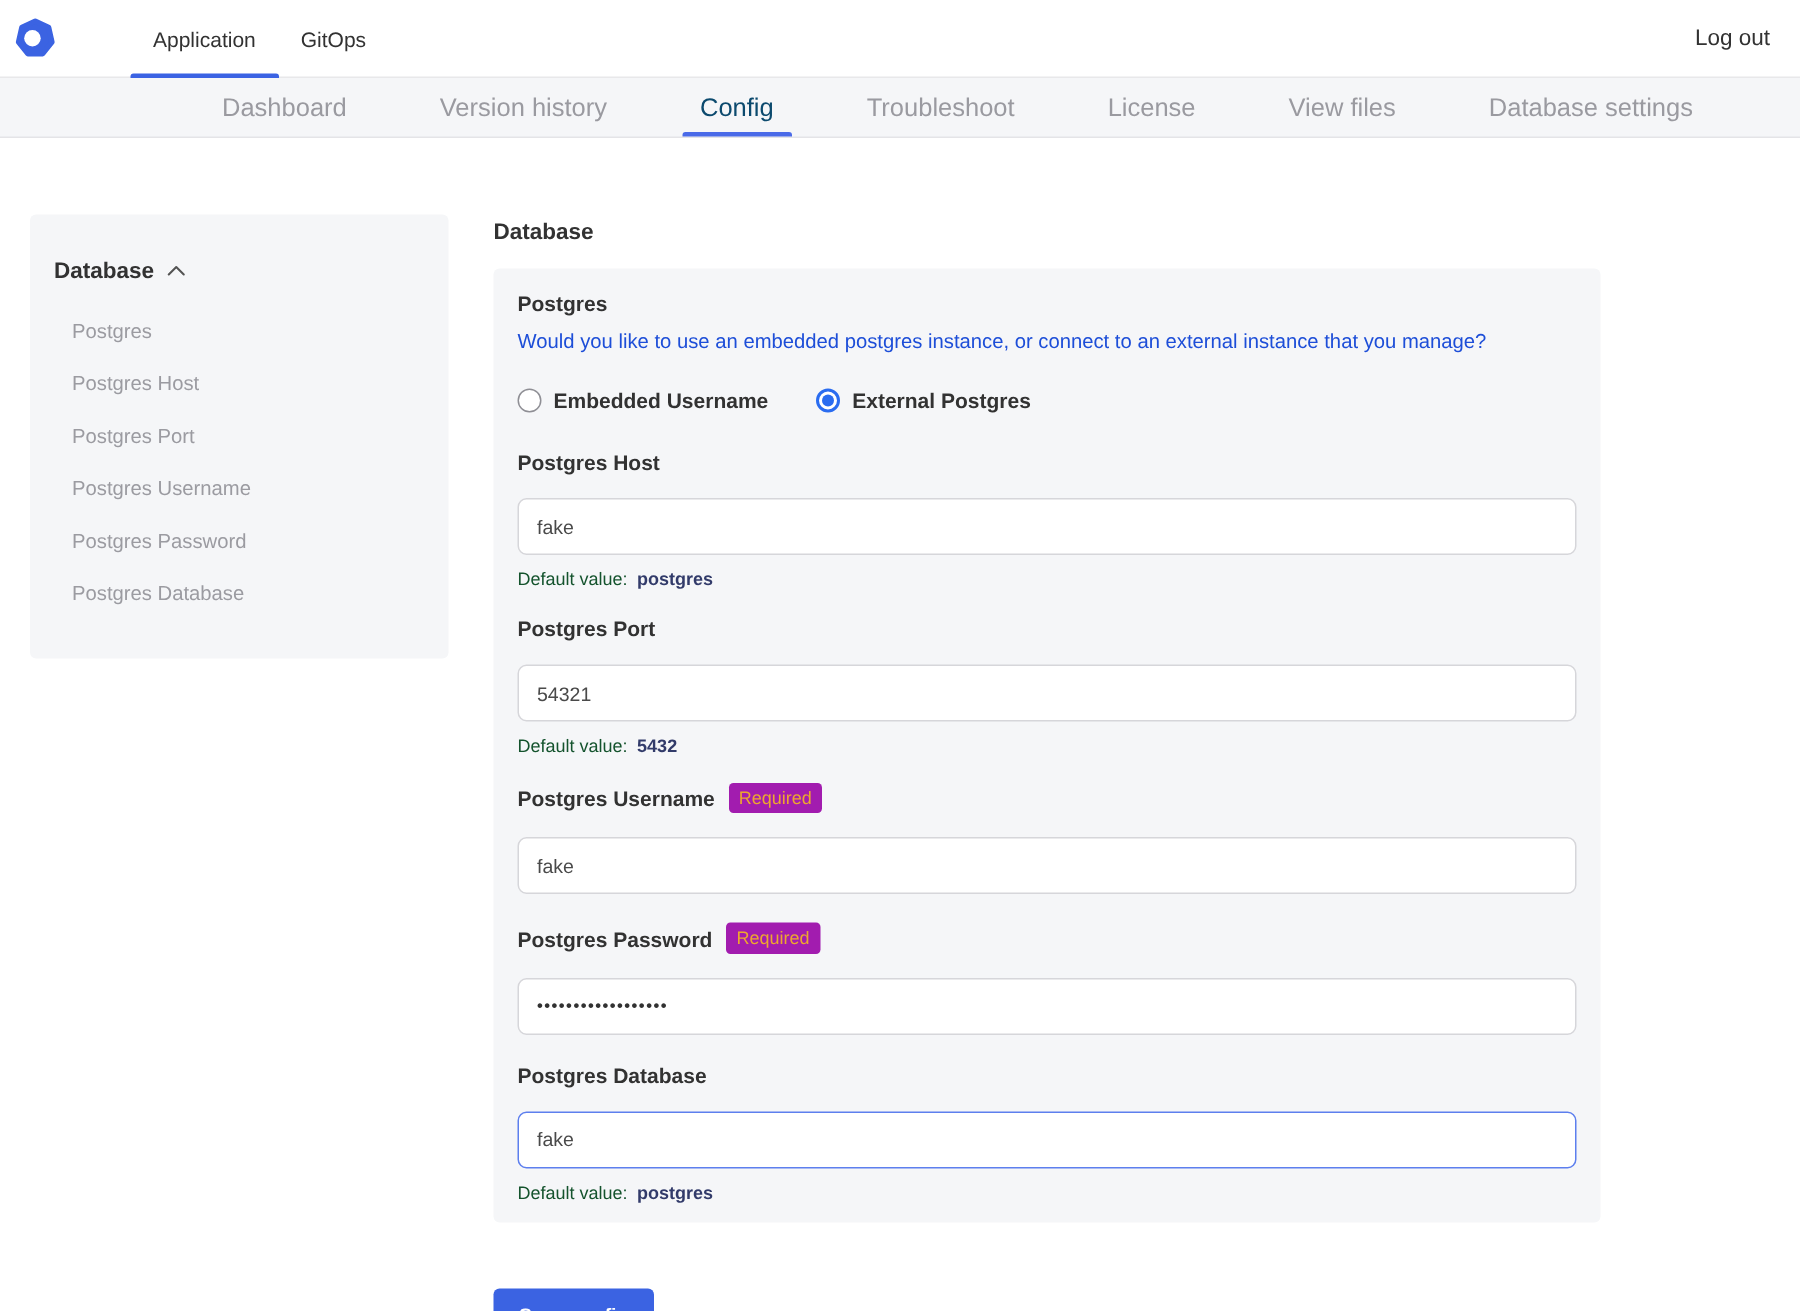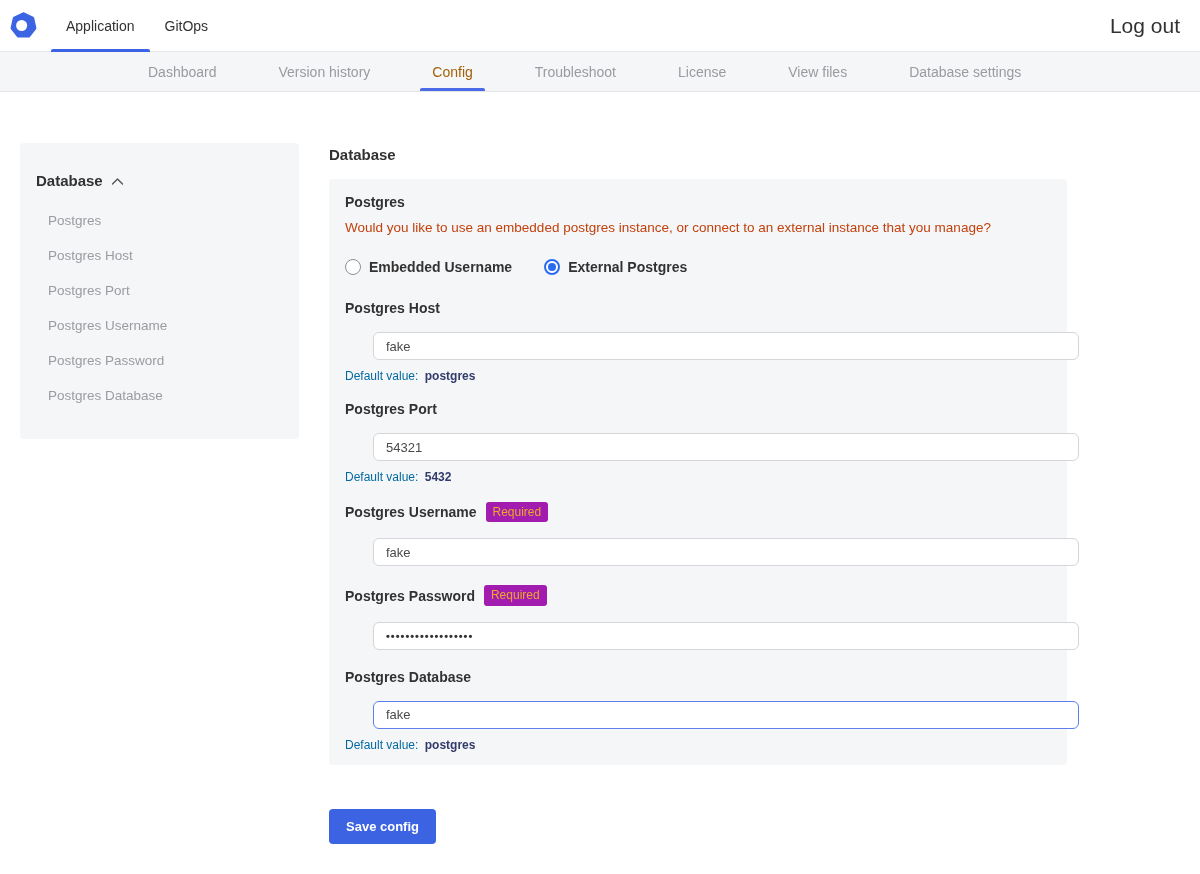--- a/index.html
+++ b/index.html
@@ -6,50 +6,50 @@
   html,body { background:#ffffff; }
   body {
     width:1200px; height:874px;
     font-family:"Liberation Sans","DejaVu Sans",sans-serif;
     color:#323232; overflow:hidden;
   }
 
   
   .topnav {
     height:52px; display:flex; align-items:center;
-    border-bottom:1px solid #e8e8ea; background:#fff; padding:0 20px 0 8px;
+    border-bottom:1px solid #e8e8ea; background:#fff; padding:0 20px 0 8px;gap:36px;
   }
   .logo { width:27px; height:27px; margin:0 14px 0 2px; flex:none; }
   .topnav-tabs { display:flex; height:100%; }
   .topnav-tab {
     display:flex; align-items:center; padding:0 15px; font-size:14px;
     font-weight:500; color:#323232; cursor:pointer; position:relative; height:100%;
   }
   .topnav-tab.active::after {
     content:""; position:absolute; left:0; right:0; bottom:-1px; height:3px;
     background:#3b63e3; border-radius:2px 2px 0 0;
   }
   .topnav-right { margin-left:auto; display:flex; align-items:center; gap:22px; }
   .pill-btn {
     border:1px solid #4a7bf5; border-radius:16px; background:#fff;
     color:#3268f0; font-weight:700; font-size:12.5px; padding:8px 17px;
     cursor:pointer; font-family:inherit;
   }
-  .logout { font-size:21px; color:#323232; cursor:pointer; }
+  .logout { font-size:15px; color:#323232; cursor:pointer; }
 
   
   .subnav {
     height:40px; background:#f5f6f8; border-bottom:1px solid #e4e4e7;
     display:flex; align-items:center; gap:62px; padding-left:148px;
   }
   .subnav-tab {
-    font-size:14px; color:#9a9aa0; cursor:pointer; position:relative;
+    font-size:17px; color:#9a9aa0; cursor:pointer; position:relative;
     height:100%; display:flex; align-items:center;
   }
-  .subnav-tab.active { color:#a16207; font-weight:500; }
+  .subnav-tab.active { color:#0c4a6e; font-weight:500; }
   .subnav-tab.active::after {
     content:""; position:absolute; left:-12px; right:-12px; bottom:0; height:3px;
     background:#4a6ae8; border-radius:2px 2px 0 0;
   }
 
   
   .main-wrap { display:flex; gap:30px; padding:51px 20px 16px 20px; }
 
   .sidebar {
     width:279px; flex:none; background:#f5f6f8; border-radius:4px;
@@ -63,21 +63,21 @@
     font-size:13.5px; color:#9b9ba1; padding:10px 0 10px 12px; cursor:pointer;
   }
 
   .content { width:738px; flex:none; }
   .content-heading { font-size:15px; font-weight:700; color:#323232; margin:3px 0 16px 0; }
 
   .config-panel {
     background:#f5f6f8; border-radius:4px; padding:15px 16px 13px 16px;
   }
   .group-name { font-size:14px; font-weight:700; color:#323232; margin-bottom:10px; }
-  .group-desc { font-size:13.5px; color:#c2410c; margin-bottom:24px; }
+  .group-desc { font-size:13.5px; color:#1d4ed8; margin-bottom:24px; }
 
   .radio-row { display:flex; align-items:center; gap:32px; margin-bottom:25px; }
   .radio-option { display:flex; align-items:center; gap:8px; cursor:pointer; }
   .radio-circle {
     width:16px; height:16px; border-radius:50%; border:1px solid #8f8f95;
     background:#fff; flex:none; position:relative;
   }
   .radio-circle.checked { border:2px solid #2a6cf0; }
   .radio-circle.checked::after {
     content:""; position:absolute; left:50%; top:50%; width:8px; height:8px;
@@ -85,28 +85,28 @@
   }
   .radio-label { font-size:14px; font-weight:700; color:#323232; }
 
   .field-label-row { display:flex; align-items:center; gap:9px; margin-bottom:16px; }
   .field-label { font-size:14px; font-weight:700; color:#323232; }
   .required-badge {
     background:#a21caf; color:#eda72e; font-size:12px; padding:3px 7px;
     border-radius:3px; line-height:1.2;
   }
   .text-input {
-    width:100%; height:28px; background:#fff; border:1px solid #d6d6da;
+    width:100%; height:38px; background:#fff; border:1px solid #d6d6da;
     border-radius:6px; padding:0 12px; font-size:13px; color:#4a4a4a;
-    font-family:inherit; outline:none;margin-left:28px;
+    font-family:inherit; outline:none;
   }
   .text-input.focused { border:1px solid #5d7fee; }
   .text-input.masked { font-size:11px; font-weight:700; letter-spacing:1px; color:#323232; }
   .default-row { margin:9px 0 18px 0; font-size:12px; }
-  .default-label { color:#0369a1; }
+  .default-label { color:#14532d; }
   .default-value { color:#323b6a; font-weight:700; margin-left:3px; }
   .field-gap { margin-bottom:19px; }
 
   .save-btn {
     margin-top:44px; background:#3b63e2; color:#fff; font-weight:700;
     font-size:13px; border:none; border-radius:4px; padding:10px 17px;
     cursor:pointer; font-family:inherit;
   }
 </style>
 </head>

